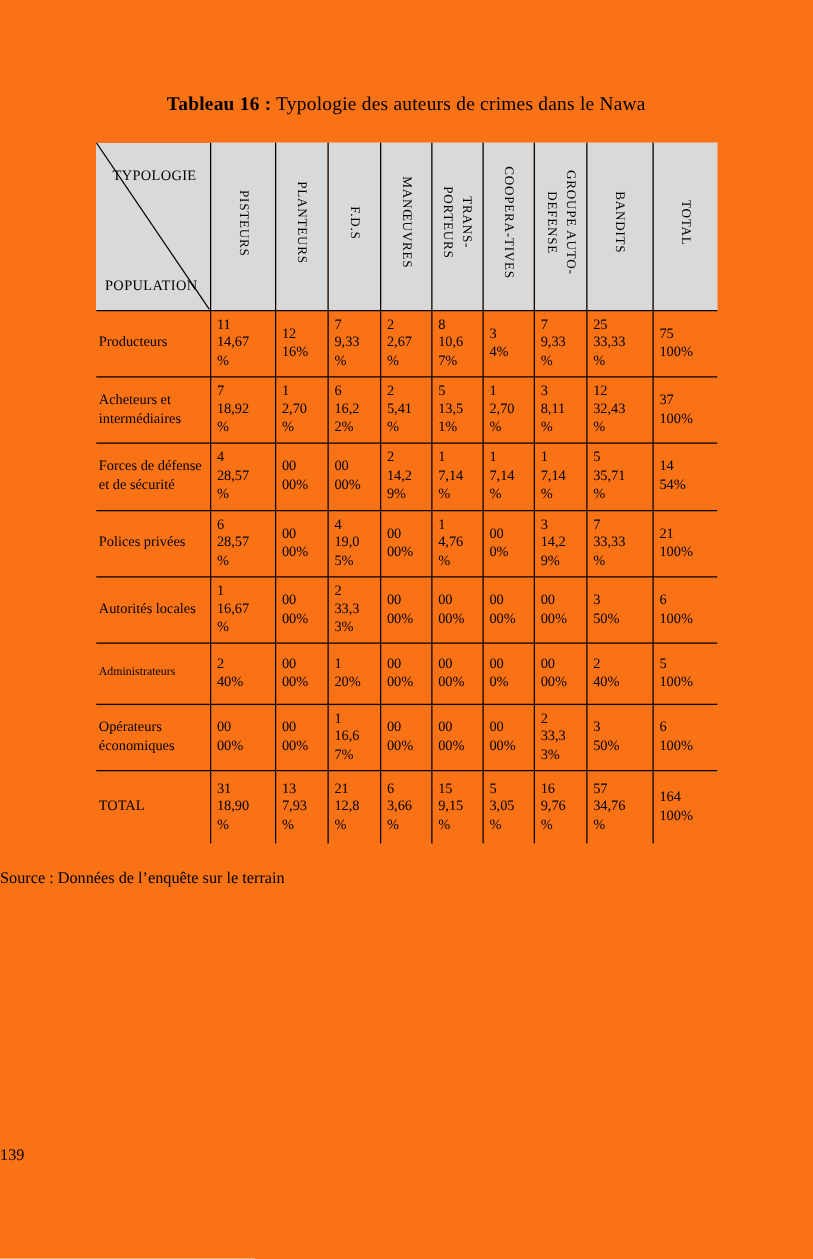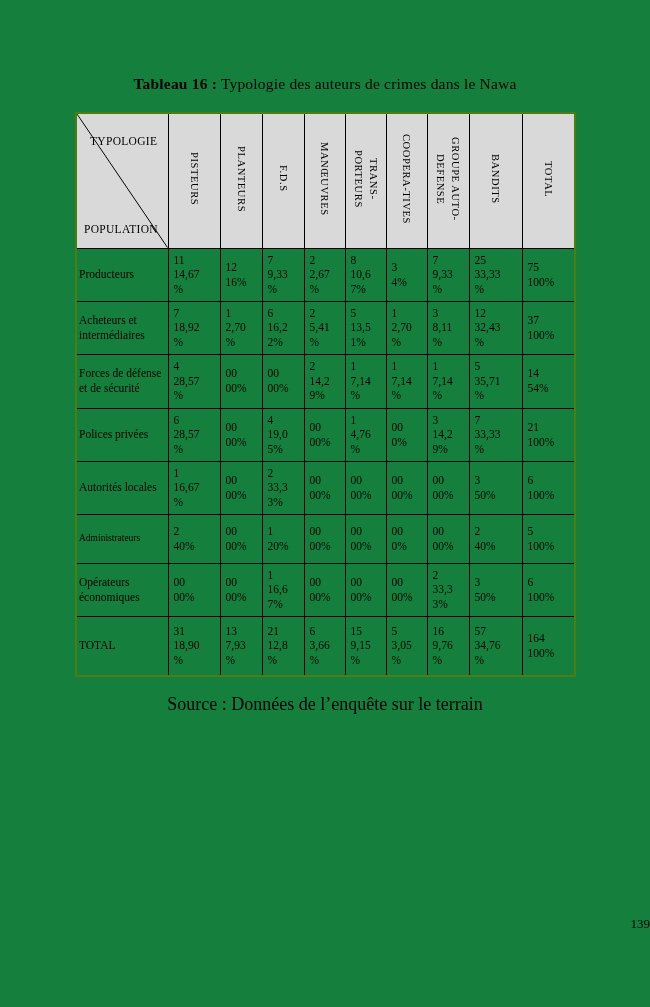--- a/index.html
+++ b/index.html
@@ -6,41 +6,41 @@
     margin: 0;
     padding: 0;
     background: #ffffff;
     font-family: "Liberation Serif", "DejaVu Serif", serif;
     color: #000000;
   }
   .page {
     position: relative;
     width: 650px;
     height: 1007px;
-    background: #15803d;
+    background: #f97316;
     overflow: hidden;
   }
   .title {
     position: absolute;
     top: 75px;
     left: 0;
     width: 650px;
     text-align: center;
     font-size: 15.5px;
     letter-spacing: 0.2px;
   }
   .title .bold { font-weight: bold; }
 
   table.crime-table {
     position: absolute;
     left: 75px;
     top: 112px;
     border-collapse: collapse;
     table-layout: fixed;
-    border: 2px solid #4d7c0f;
+    border: 2px solid #f97316;
   }
   .crime-table th, .crime-table td {
     border: 1px solid #000;
     padding: 0;
     font-weight: normal;
   }
   
   .crime-table thead tr { height: 135px; }
   .crime-table thead th { background: var(--header-bg, #d9d9d9); vertical-align: middle; text-align: center; }
   .vtext {
@@ -83,29 +83,28 @@
     padding-left: 2px;
     padding-right: 4px;
   }
   .crime-table tbody tr:nth-child(6) td.row-label { font-size: 9.5px; margin-left: 20px; }
 
   .source-line {
     position: absolute;
     top: 694px;
     left: 0;
     width: 650px;
-    text-align: center;
-    font-size: 18px;
+    font-size: 13px;
   }
   .page-number {
     position: absolute;
     top: 916px;
     left: 0;
     width: 650px;
-    text-align: right;
+    text-align: left;
     font-size: 13px;
   }
 </style>
 </head>
 <body>
 
 <div class="page">
 
   <div class="title">
     <span class="bold">Tableau 16 :</span><span> Typologie des auteurs de crimes dans le Nawa</span>

